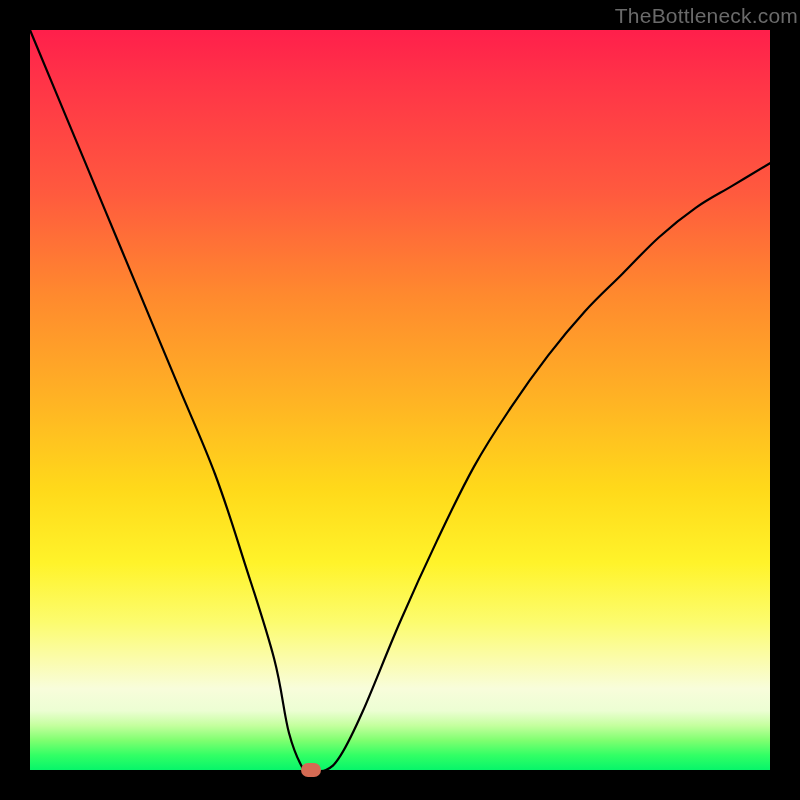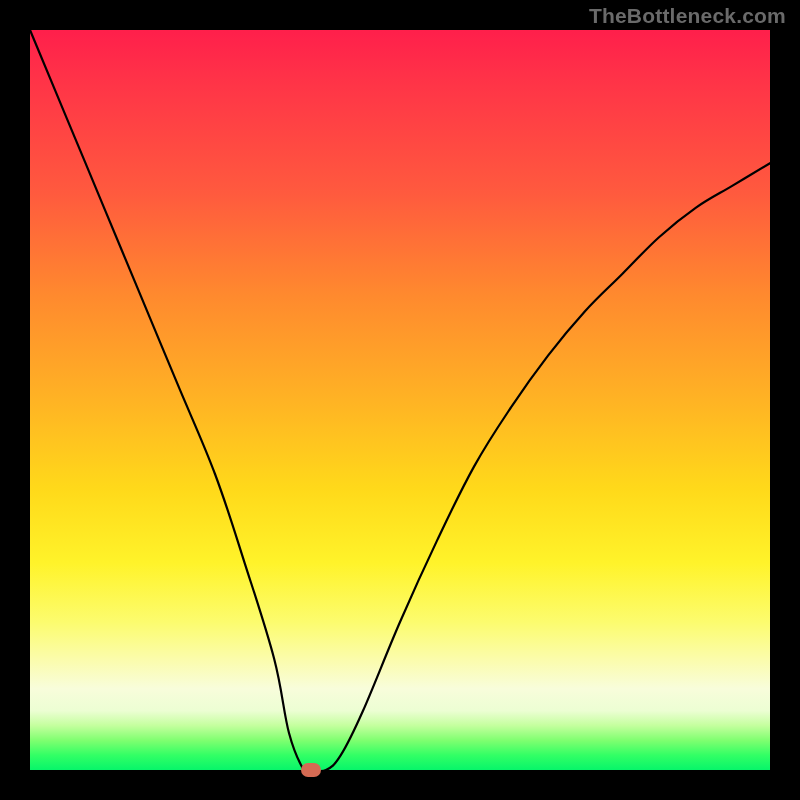--- a/index.html
+++ b/index.html
@@ -40,24 +40,24 @@
       #ecfed3 92%,
       #c4ff9e 94%,
       #7fff70 96%,
       #32ff65 98%,
       #07f56a 100%
     );
   }
   .watermark {
     position: absolute;
     top: 4px;
-    right: 14px;
+    right: 2px;
     color: #6a6a6a;
     font-size: 21px;
-    font-weight: 700;
+    font-weight: 400;
     letter-spacing: 0.2px;
     user-select: none;
   }
   svg.curve {
     position: absolute;
     inset: 0;
     width: 100%;
     height: 100%;
     overflow: visible;
   }

